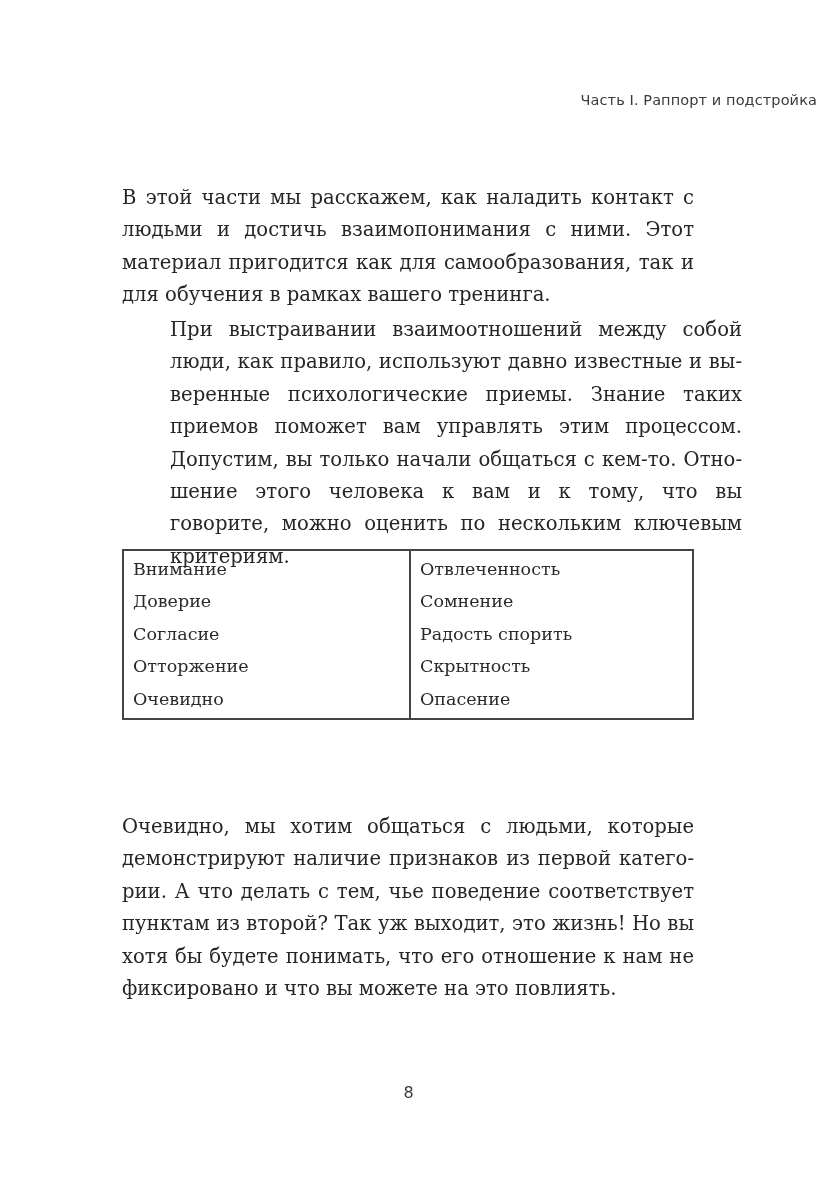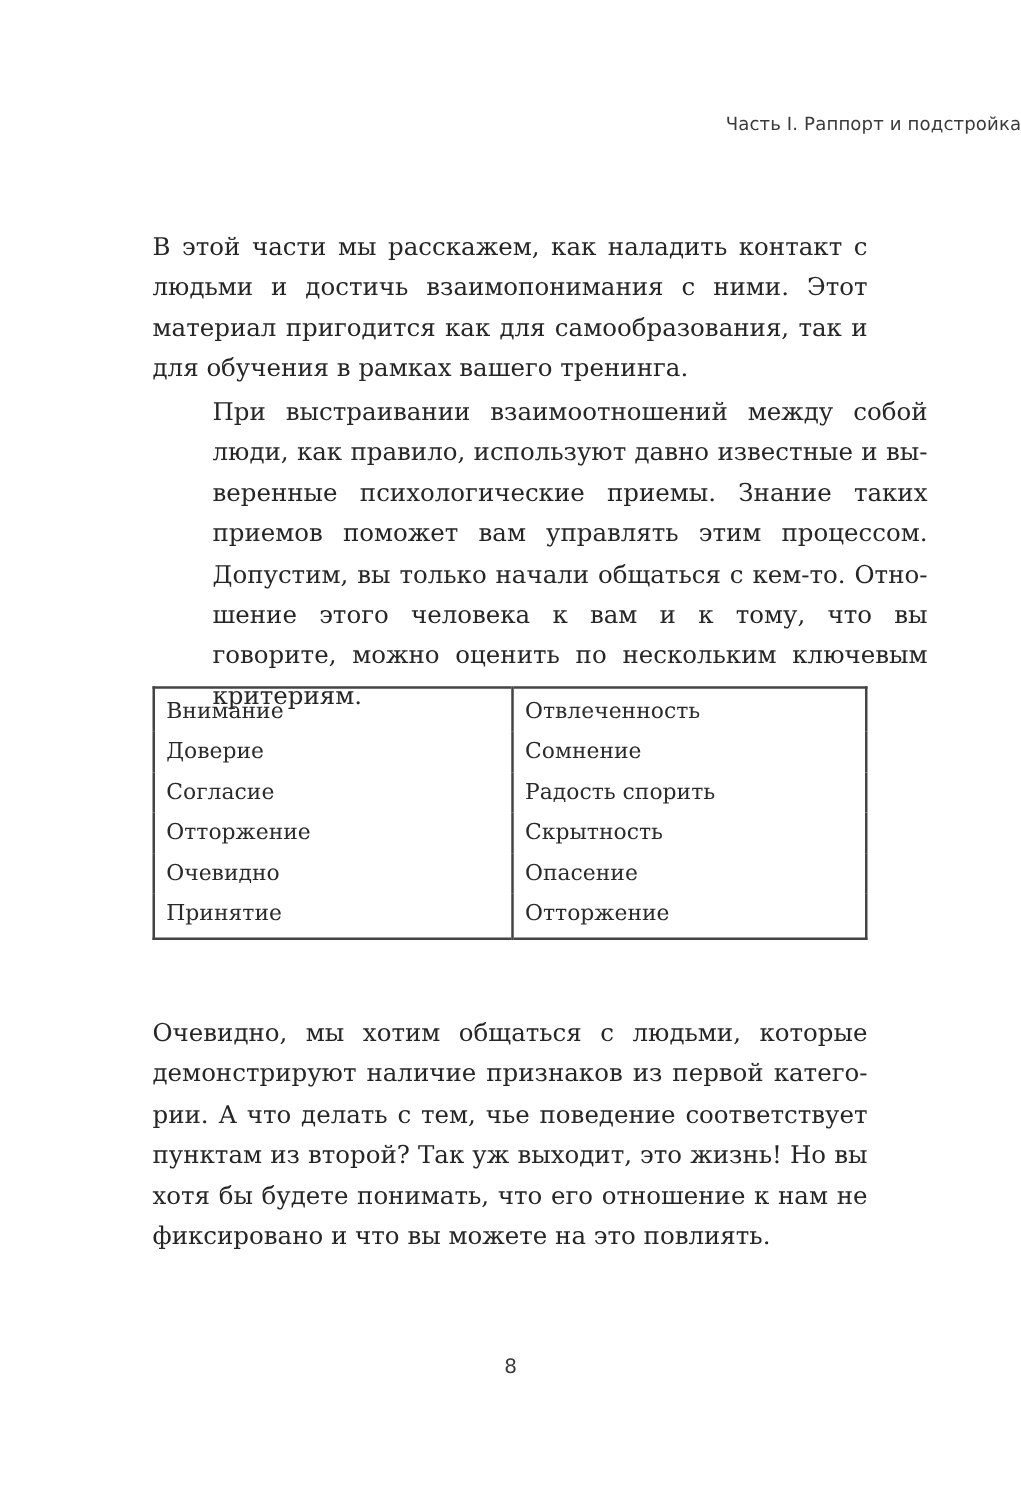--- a/index.html
+++ b/index.html
@@ -105,23 +105,19 @@
         <td>Радость спорить</td>
       </tr>
       <tr>
         <td class="col-left">Отторжение</td>
         <td>Скрытность</td>
       </tr>
       <tr>
         <td class="col-left">Очевидно</td>
         <td>Опасение</td>
       </tr>
-      <tr>
-        <td class="col-left">Принятие</td>
-        <td>Отторжение</td>
-      </tr>
     </tbody>
   </table>
 
   <p class="para" id="p3">Очевидно, мы хотим общаться с людьми, которые демонстрируют наличие признаков из первой катего­рии. А что делать с тем, чье поведение соответствует пунктам из второй? Так уж выходит, это жизнь! Но вы хотя бы будете понимать, что его отношение к нам не фиксировано и что вы можете на это повлиять.</p>
 </div>
 
 <div class="page-number">8</div>
 
 </body></html>

